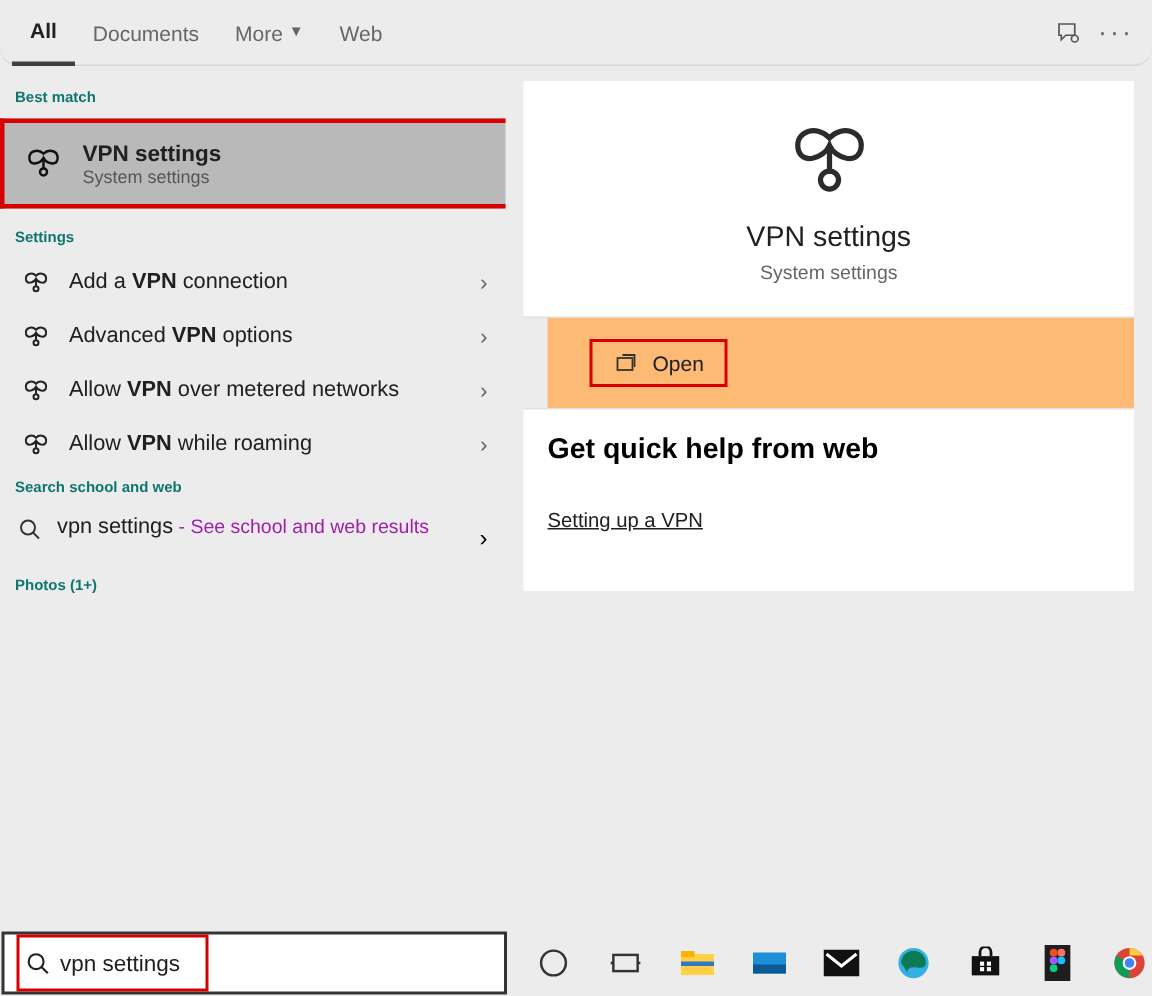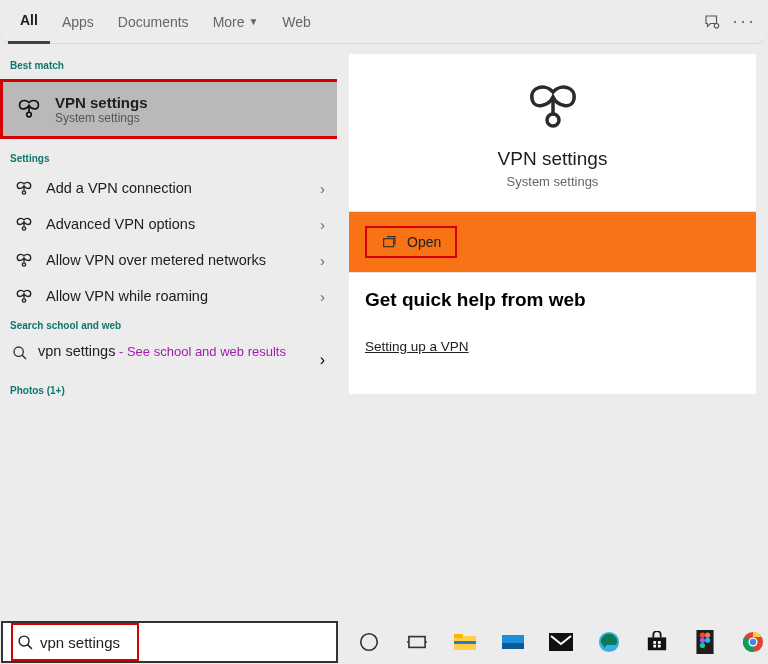--- a/index.html
+++ b/index.html
@@ -23,40 +23,39 @@
   .row .rlabel { margin-left:10px; font-size:14.5px; color:#202020; flex:1; }
   .row .chev { color:#666; font-size:15px; }
   .srow { padding:6px 12px 10px 12px; display:flex; align-items:flex-start; cursor:pointer; }
   .srow .rlabel { flex:1; font-size:14.5px; color:#202020; }
   .srow .sub { color:#a21caf; font-size:13px; }
   .card { background:#fff; padding:26px 0 22px 0; text-align:center; }
   .card .big-icon { margin:0 auto 14px auto; width:60px; height:54px; display:flex; align-items:center; justify-content:center; }
   .card .title { font-size:19px; color:#202020; margin-bottom:4px; }
   .card .subtitle { font-size:13px; color:#666; }
   .hr { height:1px; background:#e2e2e2; }
-  .open-wrap { background:#f97316; padding:14px 16px; }
+  .open-wrap { background:#fdba74; padding:14px 28px;margin-left:16px; }
   .open-btn { border:2px solid #d60000; padding:6px 14px; display:inline-flex; align-items:center; gap:10px; font-size:14px; color:#202020; cursor:pointer; }
   .help-wrap { background:#fff; padding:16px 16px 40px 16px; }
   .help-title { font-size:19px; font-weight:600; margin-bottom:28px; }
   .help-link { font-size:13.5px; color:#202020; cursor:pointer;text-decoration:underline; }
   .taskbar { position:absolute; bottom:0; left:0; right:0; height:44px; display:flex; align-items:center; background:#ececec; }
   .search-wrap { width:337px; height:42px; border:2.5px solid #333; background:#fff; display:flex; align-items:center; padding:0 8px; margin-left:1px; }
   .search-highlight { border:2px solid #d60000; height:38px; display:flex; align-items:center; width:128px; padding:0 2px 0 4px; }
   .search-input { border:none; outline:none; font-size:15px; flex:1; margin-left:6px; color:#202020; background:transparent; }
   .tb-icons { flex:1; display:flex; align-items:center; justify-content:flex-start; gap:22px; padding-left:18px; }
   .tb-icon { width:26px; height:26px; display:flex; align-items:center; justify-content:center; cursor:pointer; }
-  b { font-weight:400; }
+  b { font-weight:700; }
   svg { display:block; }
 </style>
 </head>
 <body>
 
 <div class="tabs">
   <div class="tab active">All</div>
-  <div class="tab">Apps</div>
   <div class="tab">Documents</div>
   <div class="tab"><span>More</span>&nbsp;<span style="font-size:10px;">▼</span></div>
   <div class="tab">Web</div>
   <div class="spacer"></div>
   <div class="aux">
     <svg width="18" height="18" viewBox="0 0 24 24" fill="none" stroke="#555" stroke-width="1.5">
         <path d="M4 4h14v10H10l-4 4v-4H4z"></path>
         <circle cx="18" cy="17" r="3"></circle>
       </svg>
   </div>

